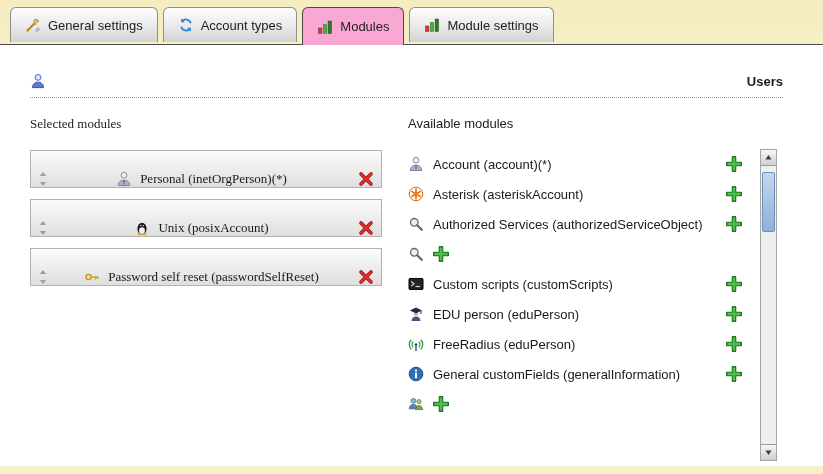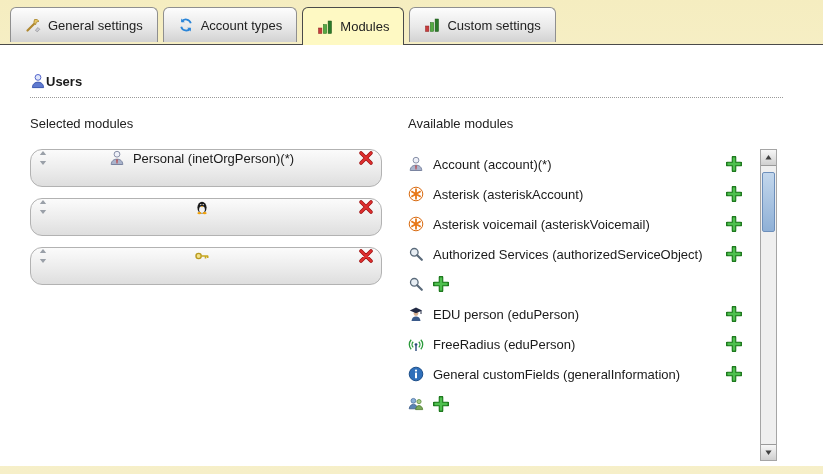--- a/index.html
+++ b/index.html
@@ -10,41 +10,42 @@
     background:linear-gradient(180deg,#f5edc0 0%,#faf4d6 50%,#f6efc8 100%);
   }
   .tabbar{display:flex;align-items:flex-end;gap:5px;height:44px;padding-left:10px;position:relative;z-index:2;}
   .tab{
     display:flex;align-items:center;gap:7px;height:34px;padding:0 14px;
     border:1px solid #8f8f8f;border-bottom:none;border-radius:6px 6px 0 0;
     background:linear-gradient(180deg,#fdfdfd 0%,#e9e9e9 55%,#d2d2d2 100%);
     color:#222;cursor:pointer;white-space:nowrap;
   }
   .tab.active{
-    background:#fef9c3;border-color:var(--tab-active-border,#4a4a4a);
+    background:#f9a8d4;border-color:var(--tab-active-border,#4a4a4a);
     height:37px;margin-bottom:-1px;z-index:3;
   }
   .content{
     position:relative;z-index:1;background:#fff;
     border-top:1px solid var(--tab-active-border,#4a4a4a);
     height:421px;
   }
   .section-header{
     display:flex;align-items:center;gap:0;
     margin:28px 40px 0 30px;padding-bottom:8px;
     border-bottom:1px dotted #9a9a9a;
+    justify-content:space-between;
   }
   .section-title{font-weight:bold;}
   .columns{display:flex;margin:18px 0 0 30px;}
-  .col-left{width:352px;flex:none;}
+  .col-left{width:352px;flex:none;font-family:Liberation Serif, serif;}
   .col-right{flex:1;margin-left:26px;padding-right:46px;}
   .col-heading{margin-bottom:18px;color:#222;}
   .sel-item{
-    display:flex;align-items:flex-start;height:36px;margin-bottom:11px;padding:0 7px;
-    border:1px solid #b2b2b2;border-radius:12px;
+    display:flex;align-items:flex-end;height:36px;margin-bottom:11px;padding:0 7px;
+    border:1px solid #b2b2b2;border-radius:0;
     background:linear-gradient(180deg,#fbfbfb 0%,#ececec 55%,#dedede 100%);
     cursor:move;
   }
   .sel-item .center{flex:1;display:flex;align-items:center;justify-content:center;gap:8px;min-width:0;}
   .sel-item .del{display:inline-flex;margin-left:3px;cursor:pointer;}
   .avail-wrap{display:flex;align-items:flex-start;}
   #available-list{flex:1;min-width:0;}
   .avail-item{display:flex;align-items:center;gap:9px;height:30px;}
   .avail-item .lbl{flex:1;min-width:0;}
   .avail-item .add{display:inline-flex;margin-right:10px;cursor:pointer;}
@@ -107,21 +108,21 @@
         <span>Modules</span>
       </div>
       <div class="tab">
         <span class="icn">
           <svg viewBox="0 0 16 16" width="16" height="16">
             <rect x="1.5" y="9" width="3.4" height="5.5" fill="#c83c3c" stroke="#8a2020" stroke-width=".5"></rect>
             <rect x="6.3" y="5.5" width="3.4" height="9" fill="#55aa44" stroke="#2a7020" stroke-width=".5"></rect>
             <rect x="11.1" y="2" width="3.4" height="12.5" fill="#2a7a2a" stroke="#1a5010" stroke-width=".5"></rect>
           </svg>
         </span>
-        <span>Custom settings</span>
+        <span>Module settings</span>
       </div>
     </div>
 </div>
 
 <div class="content">
   <div class="section-header">
     <span class="icn">
         <svg viewBox="0 0 16 16" width="16" height="16">
           <circle cx="8" cy="4.4" r="2.9" fill="#dfe6fa" stroke="#5566cc"></circle>
           <path d="M2.4 14.6c.3-3.9 2.6-5.4 5.6-5.4s5.3 1.5 5.6 5.4z" fill="#5f7ad0" stroke="#3a55b0"></path>
@@ -170,20 +171,21 @@
                 <svg viewBox="0 0 16 16" width="16" height="16">
                   <ellipse cx="8" cy="8.6" rx="4.6" ry="5.8" fill="#1a1a1a"></ellipse>
                   <ellipse cx="8" cy="10.6" rx="2.9" ry="3.4" fill="#f2f2f2"></ellipse>
                   <circle cx="6.8" cy="5.6" r=".7" fill="#fff"></circle>
                   <circle cx="9.2" cy="5.6" r=".7" fill="#fff"></circle>
                   <path d="M6.9 7h2.2L8 8.6z" fill="#f2a20a"></path>
                   <ellipse cx="5.4" cy="14.2" rx="2" ry="1.1" fill="#f2a20a"></ellipse>
                   <ellipse cx="10.6" cy="14.2" rx="2" ry="1.1" fill="#f2a20a"></ellipse>
                 </svg>
               </span>
+              <span>Unix (posixAccount)</span>
             </span>
             <span class="del">
               <svg viewBox="0 0 16 16" width="16" height="16">
                 <path d="M3 3l10 10M13 3L3 13" stroke="#a01010" stroke-width="3.6" stroke-linecap="round"></path>
                 <path d="M3 3l10 10M13 3L3 13" stroke="#e03030" stroke-width="2" stroke-linecap="round"></path>
               </svg>
             </span>
           </div>
           <div class="sel-item">
             <span class="icn drag">
@@ -192,20 +194,21 @@
                 <path d="M5 15l3.2-4H1.8z" fill="#9aa0a8"></path>
               </svg>
             </span>
             <span class="center">
               <span class="icn">
                 <svg viewBox="0 0 16 16" width="16" height="16">
                   <circle cx="4.6" cy="8" r="2.6" fill="#f4e28a" stroke="#b89a20" stroke-width="1.4"></circle>
                   <path d="M7.2 8h7M11.5 8v2.6M13.7 8v2" stroke="#c8a820" stroke-width="1.6" fill="none"></path>
                 </svg>
               </span>
+              <span>Password self reset (passwordSelfReset)</span>
             </span>
             <span class="del">
               <svg viewBox="0 0 16 16" width="16" height="16">
                 <path d="M3 3l10 10M13 3L3 13" stroke="#a01010" stroke-width="3.6" stroke-linecap="round"></path>
                 <path d="M3 3l10 10M13 3L3 13" stroke="#e03030" stroke-width="2" stroke-linecap="round"></path>
               </svg>
             </span>
           </div>
         </div>
     </div>
@@ -241,54 +244,55 @@
               <span class="add">
                 <svg viewBox="0 0 16 16" width="16" height="16">
                   <path d="M8 1.5v13M1.5 8h13" stroke="#1f7a1f" stroke-width="4.6" stroke-linecap="round"></path>
                   <path d="M8 2.5v11M2.5 8h11" stroke="#4fc04f" stroke-width="2.4" stroke-linecap="round"></path>
                 </svg>
               </span>
             </div>
             <div class="avail-item">
               <span class="icn">
                 <svg viewBox="0 0 16 16" width="16" height="16">
-                  <circle cx="8" cy="8" r="6.8" fill="#fff" stroke="#d86a10"></circle>
-                  <path d="M8 2.6v10.8M3.3 5.3l9.4 5.4M12.7 5.3L3.3 10.7" stroke="#e87818" stroke-width="1.8"></path>
-                </svg>
-              </span>
-              <span class="lbl">Asterisk voicemail (asteriskVoicemail)</span>
-              <span class="add">
-                <svg viewBox="0 0 16 16" width="16" height="16">
-                  <path d="M8 1.5v13M1.5 8h13" stroke="#1f7a1f" stroke-width="4.6" stroke-linecap="round"></path>
-                  <path d="M8 2.5v11M2.5 8h11" stroke="#4fc04f" stroke-width="2.4" stroke-linecap="round"></path>
-                </svg>
-              </span>
-            </div>
-            <div class="avail-item">
-              <span class="icn">
-                <svg viewBox="0 0 16 16" width="16" height="16">
                   <circle cx="6.3" cy="6.3" r="3.8" fill="#e8eef4" stroke="#5a6a7a" stroke-width="1.3"></circle>
                   <line x1="9.2" y1="9.2" x2="13.8" y2="13.8" stroke="#5a6a7a" stroke-width="2.2" stroke-linecap="round"></line>
                 </svg>
               </span>
               <span class="lbl">Authorized Services (authorizedServiceObject)</span>
               <span class="add">
                 <svg viewBox="0 0 16 16" width="16" height="16">
                   <path d="M8 1.5v13M1.5 8h13" stroke="#1f7a1f" stroke-width="4.6" stroke-linecap="round"></path>
                   <path d="M8 2.5v11M2.5 8h11" stroke="#4fc04f" stroke-width="2.4" stroke-linecap="round"></path>
                 </svg>
               </span>
             </div>
             <div class="avail-item">
               <span class="icn">
                 <svg viewBox="0 0 16 16" width="16" height="16">
                   <circle cx="6.3" cy="6.3" r="3.8" fill="#e8eef4" stroke="#5a6a7a" stroke-width="1.3"></circle>
                   <line x1="9.2" y1="9.2" x2="13.8" y2="13.8" stroke="#5a6a7a" stroke-width="2.2" stroke-linecap="round"></line>
                 </svg>
               </span>
+              <span class="add">
+                <svg viewBox="0 0 16 16" width="16" height="16">
+                  <path d="M8 1.5v13M1.5 8h13" stroke="#1f7a1f" stroke-width="4.6" stroke-linecap="round"></path>
+                  <path d="M8 2.5v11M2.5 8h11" stroke="#4fc04f" stroke-width="2.4" stroke-linecap="round"></path>
+                </svg>
+              </span>
+            </div>
+            <div class="avail-item">
+              <span class="icn">
+                <svg viewBox="0 0 16 16" width="16" height="16">
+                  <rect x="1" y="2.5" width="14" height="11" rx="1" fill="#20242c" stroke="#000"></rect>
+                  <path d="M3.2 5.5L6 7.8l-2.8 2.3" stroke="#cfd8e2" stroke-width="1.2" fill="none"></path>
+                  <line x1="7.5" y1="10.5" x2="12" y2="10.5" stroke="#cfd8e2" stroke-width="1.2"></line>
+                </svg>
+              </span>
+              <span class="lbl">Custom scripts (customScripts)</span>
               <span class="add">
                 <svg viewBox="0 0 16 16" width="16" height="16">
                   <path d="M8 1.5v13M1.5 8h13" stroke="#1f7a1f" stroke-width="4.6" stroke-linecap="round"></path>
                   <path d="M8 2.5v11M2.5 8h11" stroke="#4fc04f" stroke-width="2.4" stroke-linecap="round"></path>
                 </svg>
               </span>
             </div>
             <div class="avail-item">
               <span class="icn">
                 <svg viewBox="0 0 16 16" width="16" height="16">

